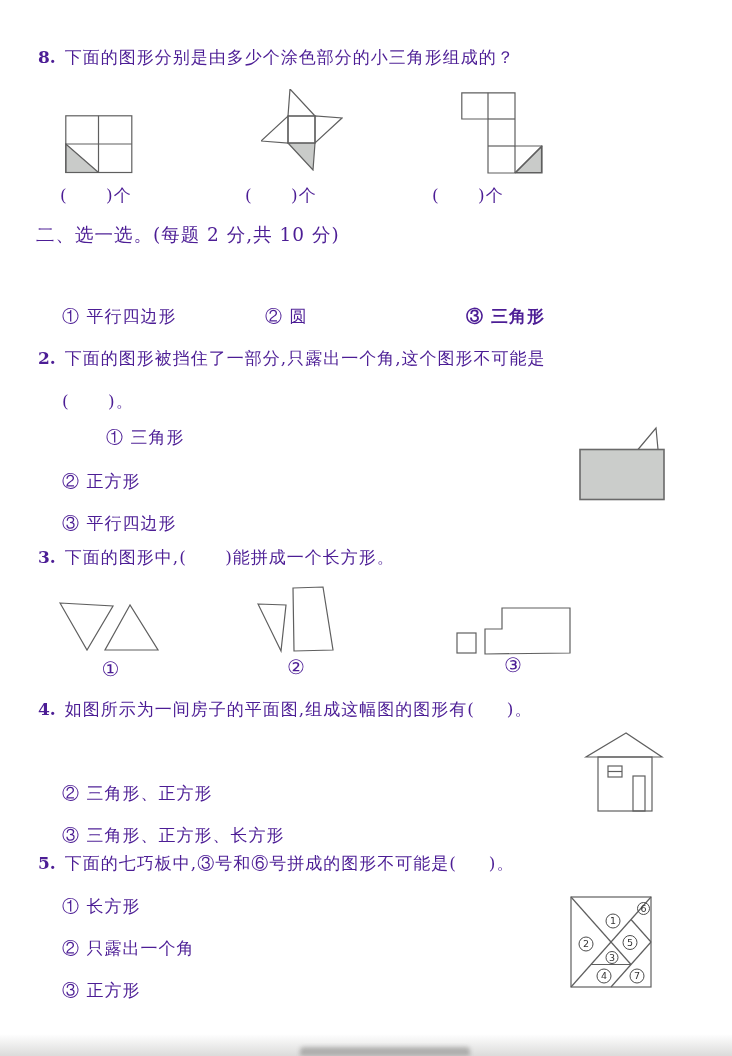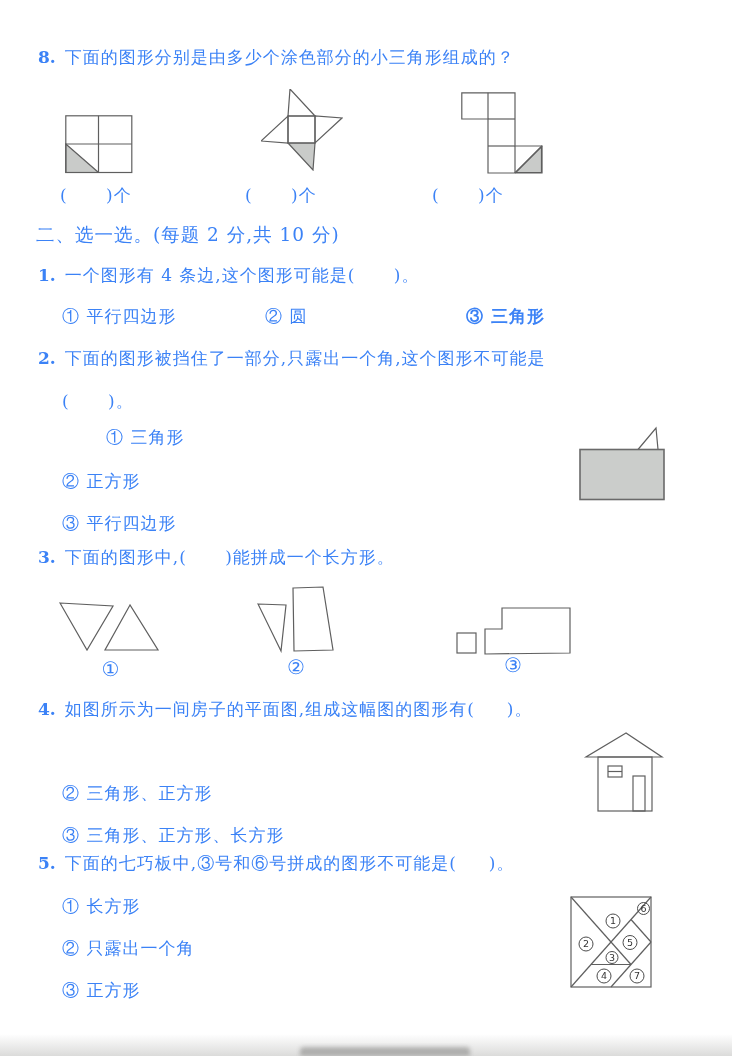--- a/index.html
+++ b/index.html
@@ -2,21 +2,21 @@
 <html><head>
 <meta charset="utf-8">
 <style>
   html,body{margin:0;padding:0;background:#e8e8e6;}
   .page{
     position:relative;
     width:732px;height:1056px;
     background:#ffffff;
     overflow:hidden;
     font-family:"DejaVu Serif","Liberation Serif",serif;
-    color:#3b82f6;
+    color:#4c1d95;
   }
   .abs{position:absolute;}
   .qline{font-size:17px;line-height:23px;letter-spacing:1px;white-space:nowrap;}
   .qnum{font-weight:bold;margin-right:9px;letter-spacing:0;}
   .opt{font-size:17px;letter-spacing:1px;white-space:nowrap;}
   .sec-head{font-size:18.5px;font-weight:normal;letter-spacing:1px;white-space:nowrap;}
   .blank{font-size:17px;letter-spacing:1px;white-space:nowrap;}
   .figlabel{font-size:20px;text-align:center;letter-spacing:0;}
   svg{display:block;}
   svg .ln{stroke:#5f5f5f;stroke-width:1.2;fill:none;}
@@ -72,21 +72,20 @@
       <line class="ln" x1="54" y1="81" x2="81" y2="54"></line>
     </svg>
   </div>
 
   <div class="abs blank" style="left:60px;top:184px;">(&nbsp;&nbsp;&nbsp;&nbsp;&nbsp;&nbsp;)个</div>
   <div class="abs blank" style="left:245px;top:184px;">(&nbsp;&nbsp;&nbsp;&nbsp;&nbsp;&nbsp;)个</div>
   <div class="abs blank" style="left:432px;top:184px;">(&nbsp;&nbsp;&nbsp;&nbsp;&nbsp;&nbsp;)个</div>
 
   <div class="abs sec-head" style="left:36px;top:222px;">二、选一选。(每题 2 分,共 10 分)</div>
 
-  <div class="abs qline" style="left:38px;top:264px;"><span class="qnum">1.</span><span>一个图形有 4 条边,这个图形可能是(&nbsp;&nbsp;&nbsp;&nbsp;&nbsp;&nbsp;)。</span></div>
   <div class="abs opt" style="left:62px;top:305px;">① 平行四边形</div>
   <div class="abs opt" style="left:265px;top:305px;">② 圆</div>
   <div class="abs opt" style="left:466px;top:305px;font-weight:bold;">③ 三角形</div>
 
   <div class="abs qline" style="left:38px;top:347px;"><span class="qnum">2.</span><span>下面的图形被挡住了一部分,只露出一个角,这个图形不可能是</span></div>
   <div class="abs qline" style="left:62px;top:390px;">(&nbsp;&nbsp;&nbsp;&nbsp;&nbsp;&nbsp;)。</div>
   <div class="abs opt" style="left:62px;top:426px;margin-left:44px;">① 三角形</div>
   <div class="abs opt" style="left:62px;top:470px;">② 正方形</div>
   <div class="abs opt" style="left:62px;top:512px;">③ 平行四边形</div>
 

